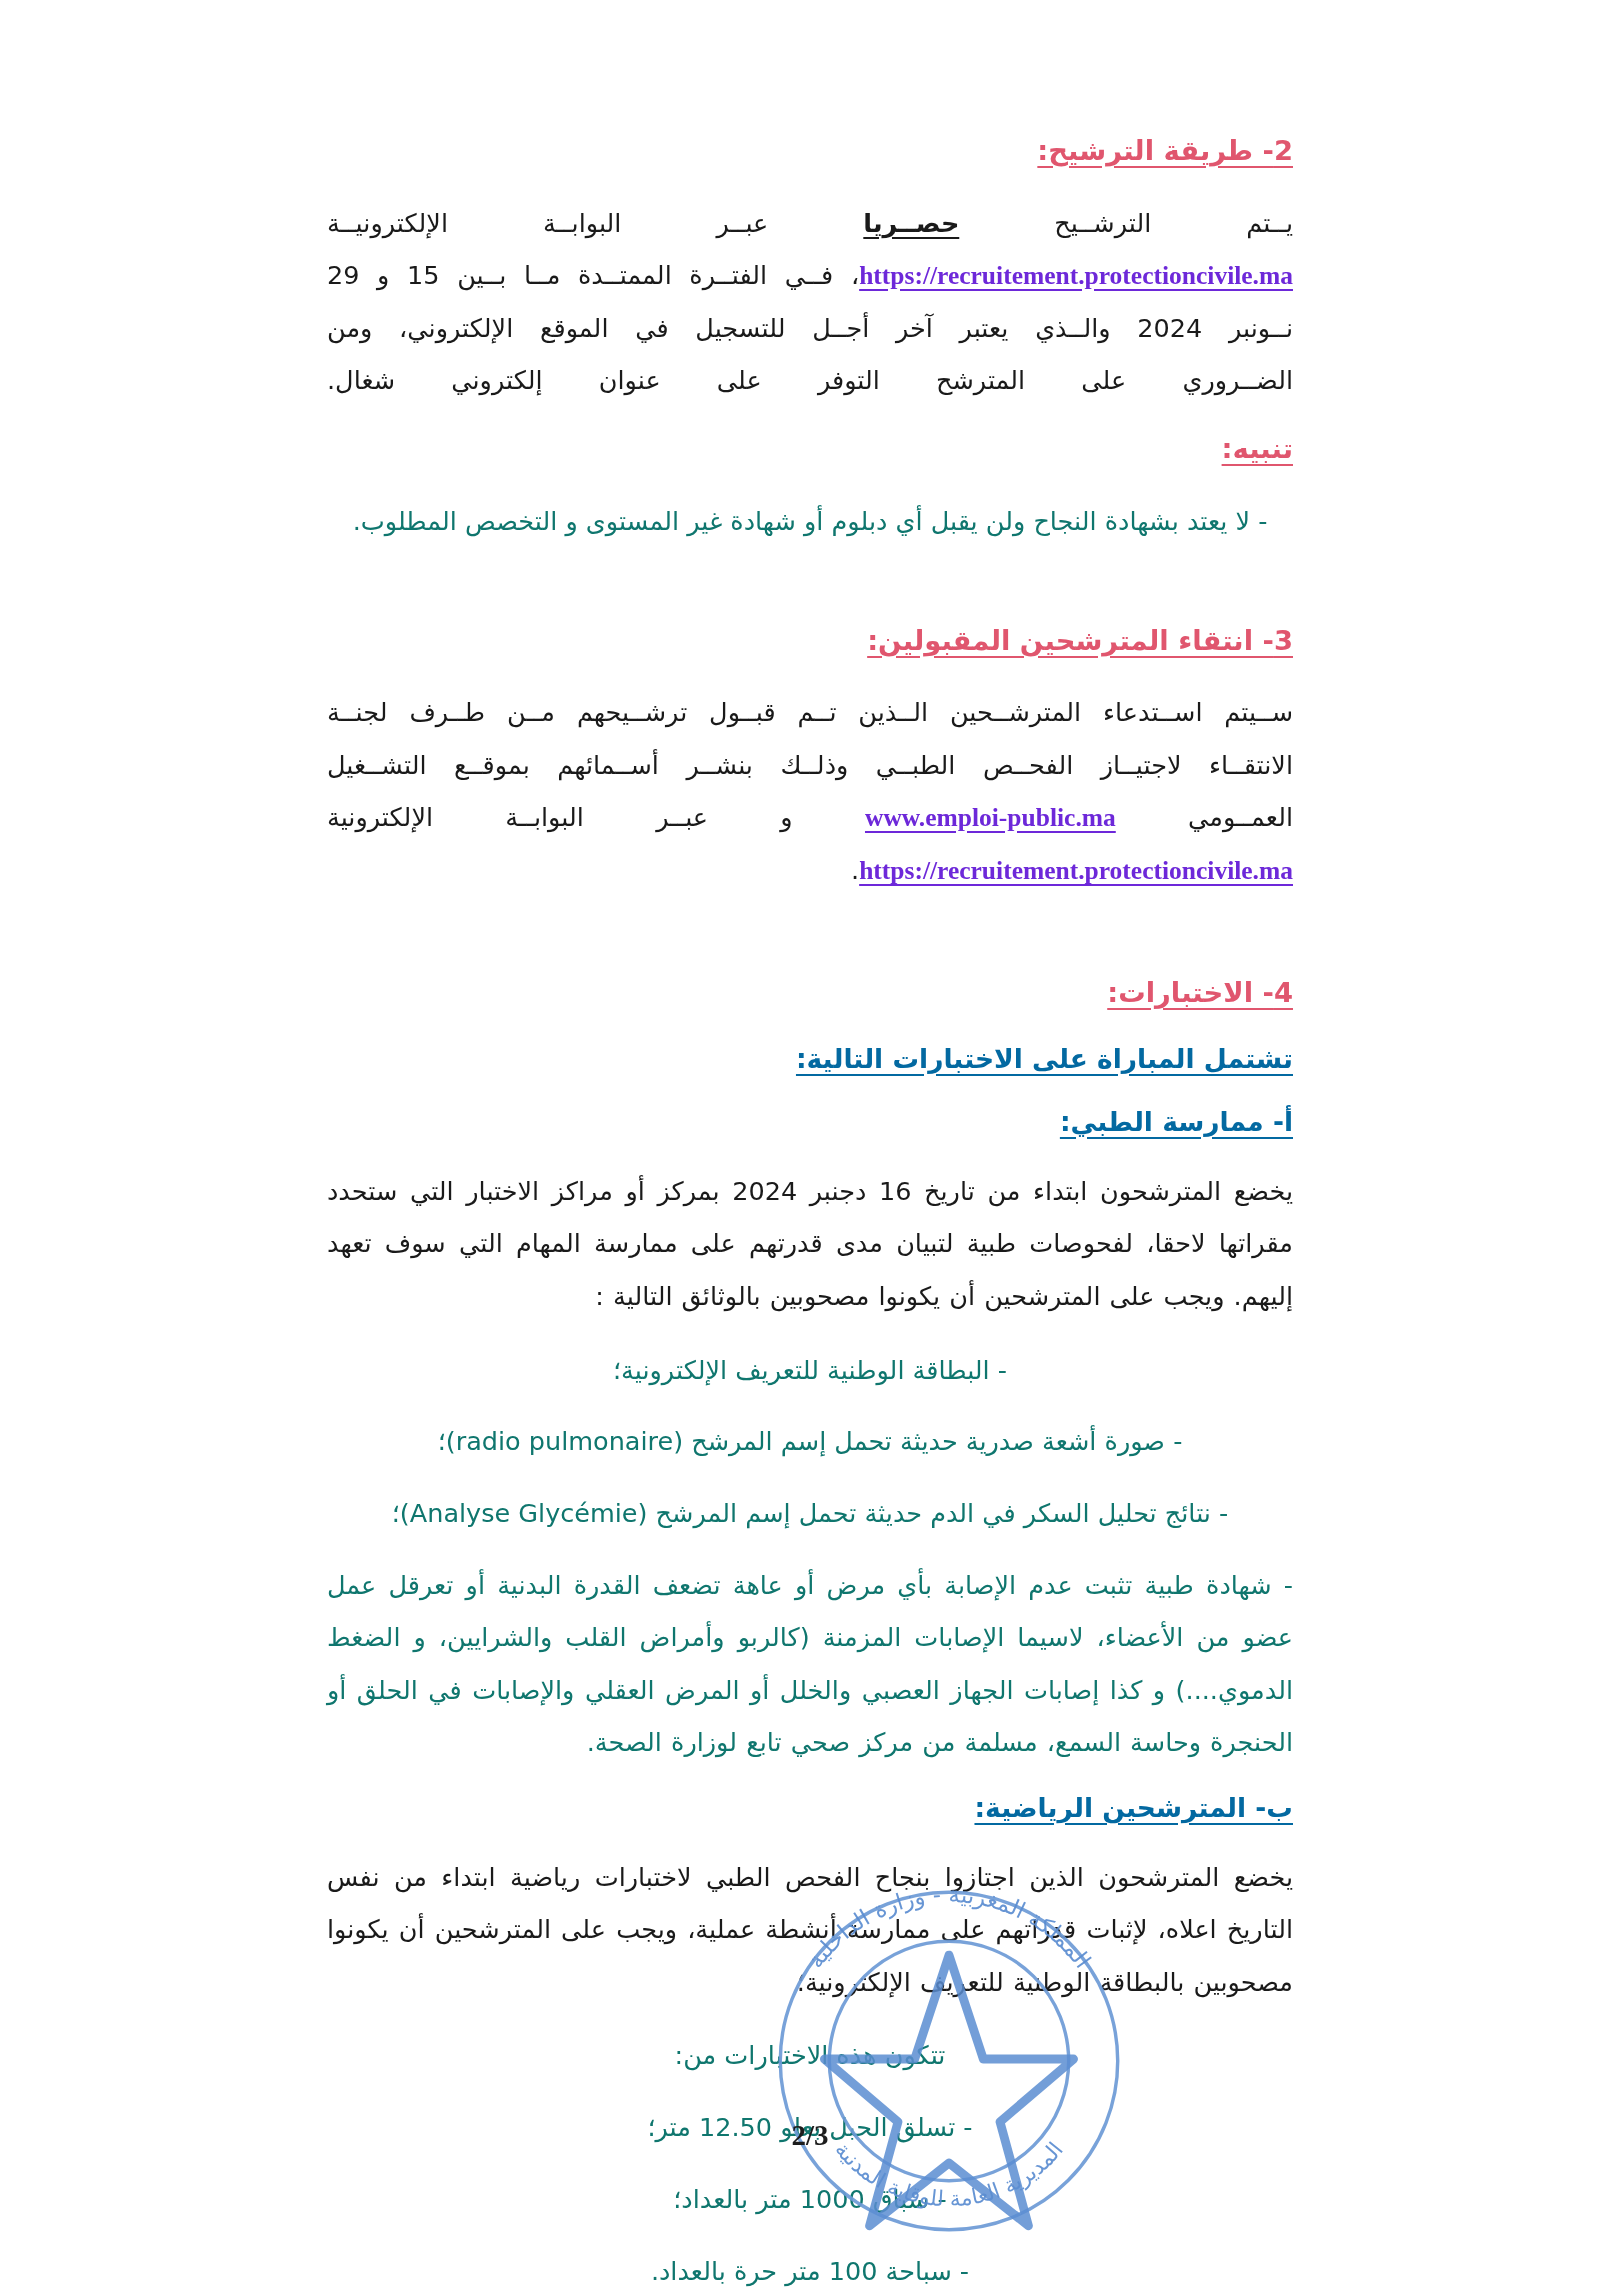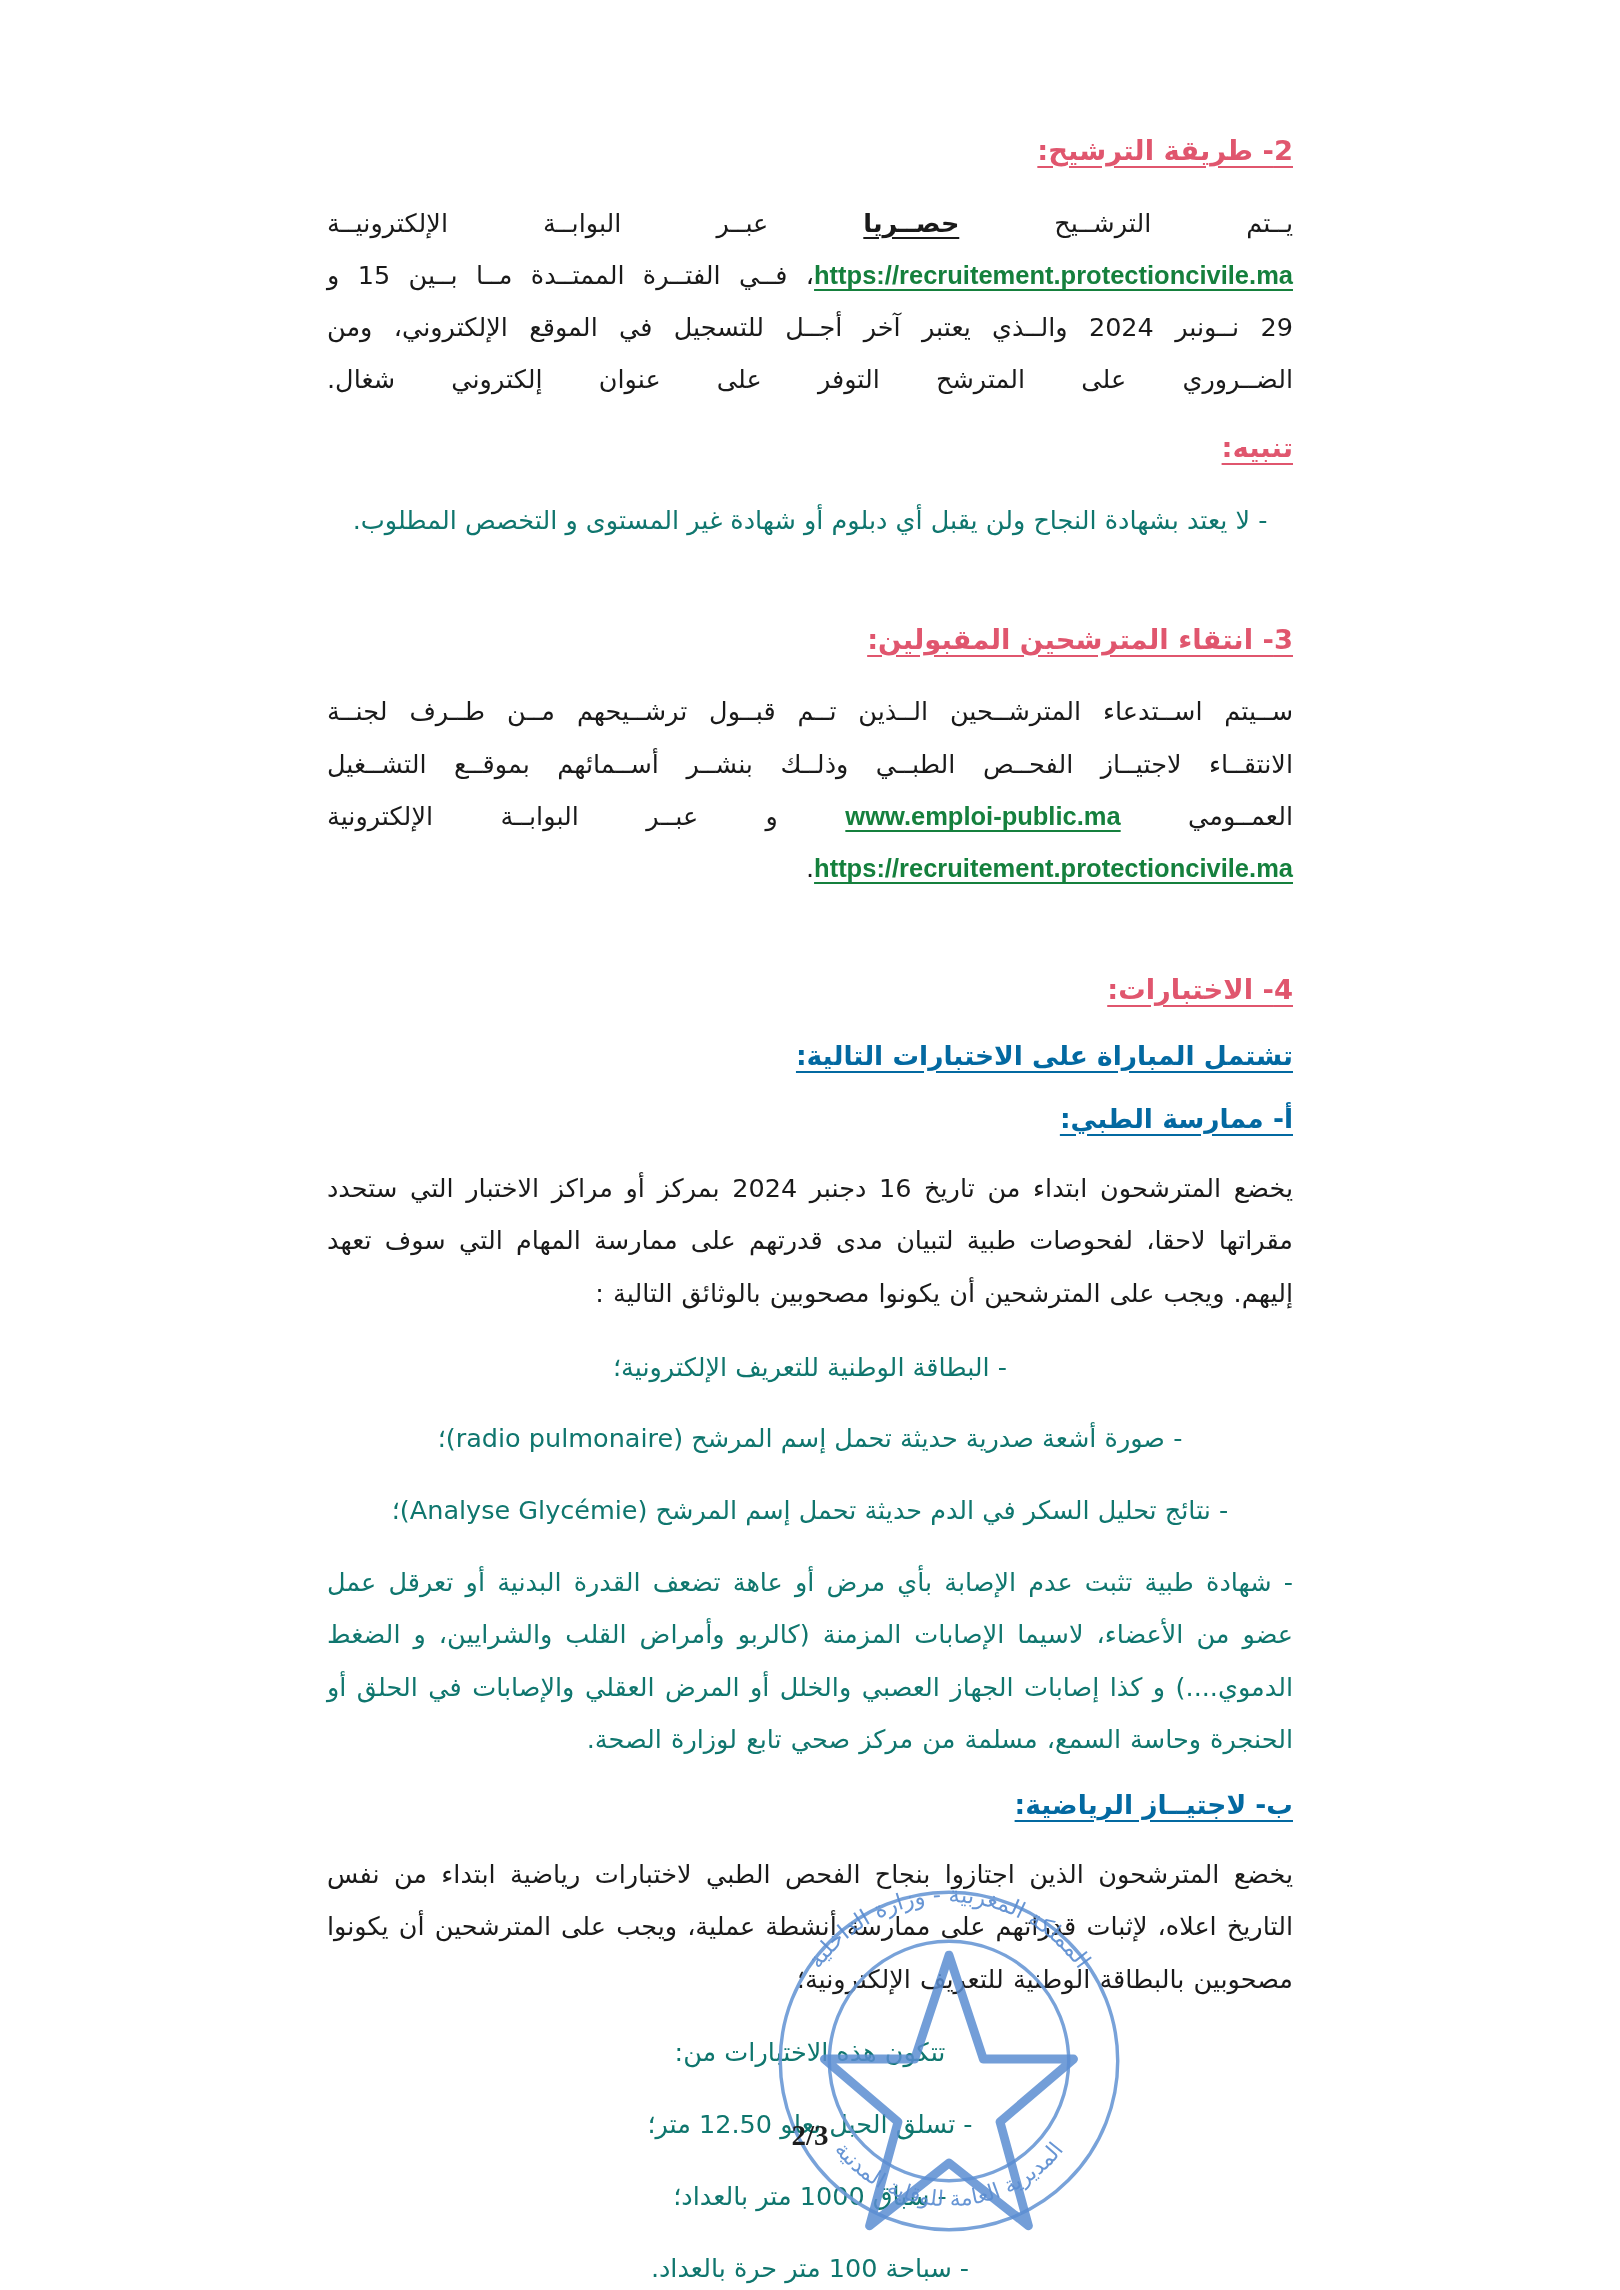--- a/index.html
+++ b/index.html
@@ -85,27 +85,27 @@
     text-align: justify;
     text-align-last: right;
     word-spacing: 1px;
   }
   .strike-bold {
     font-weight: bold;
     text-decoration: underline;
     text-underline-offset: 4.9px;
   }
   .link {
-    color: #15803d;
+    color: #6d28d9;
     font-weight: bold;
     text-decoration: underline;
     text-underline-offset: 4.9px;
     direction: ltr;
     unicode-bidi: isolate;
-    font-family: Liberation Sans, sans-serif;
+    font-family: Liberation Serif, serif;
   }
   .spacer-md { height: 53px; }
 
   
   .seal {
     position: absolute;
     right: 319px;
     top: 1843px;
     width: 412px;
     height: 412px;
@@ -154,21 +154,21 @@
 
     <div class="heading-black">أ- ممارسة الطبي:</div>
 
     <div class="para plain">يخضع المترشحون ابتداء من تاريخ 16 دجنبر 2024 بمركز أو مراكز الاختبار التي ستحدد مقراتها لاحقا، لفحوصات طبية لتبيان مدى قدرتهم على ممارسة المهام التي سوف تعهد إليهم. ويجب على المترشحين أن يكونوا مصحوبين بالوثائق التالية :</div>
 
     <div class="bullet">- البطاقة الوطنية للتعريف الإلكترونية؛</div>
     <div class="bullet">- صورة أشعة صدرية حديثة  تحمل إسم المرشح (radio pulmonaire)؛</div>
     <div class="bullet">- نتائج تحليل السكر في الدم حديثة تحمل إسم المرشح (Analyse Glycémie)؛</div>
     <div class="bullet justified">- شهادة طبية تثبت عدم الإصابة بأي مرض أو عاهة تضعف القدرة البدنية أو تعرقل عمل عضو من الأعضاء، لاسيما الإصابات المزمنة (كالربو وأمراض القلب والشرايين، و الضغط الدموي....) و كذا إصابات الجهاز العصبي والخلل أو المرض العقلي والإصابات في الحلق أو الحنجرة وحاسة السمع، مسلمة من مركز صحي تابع لوزارة الصحة.</div>
 
-    <div class="heading-black">ب- لاجتيــاز الرياضية:</div>
+    <div class="heading-black">ب- المترشحين الرياضية:</div>
 
     <div class="para plain">يخضع المترشحون الذين اجتازوا بنجاح الفحص الطبي لاختبارات رياضية ابتداء من نفس التاريخ اعلاه، لإثبات قدراتهم على ممارسة أنشطة عملية، ويجب على المترشحين أن يكونوا مصحوبين بالبطاقة الوطنية للتعريف الإلكترونية؛</div>
 
     <div class="bullet">تتكون هذه الاختبارات من:</div>
 
     <div class="bullet">- تسلق الحبل بعلو 12.50 متر؛</div>
     <div class="bullet">- سباق 1000 متر بالعداد؛</div>
     <div class="bullet">- سباحة 100 متر حرة بالعداد.</div>
 
   </div>

